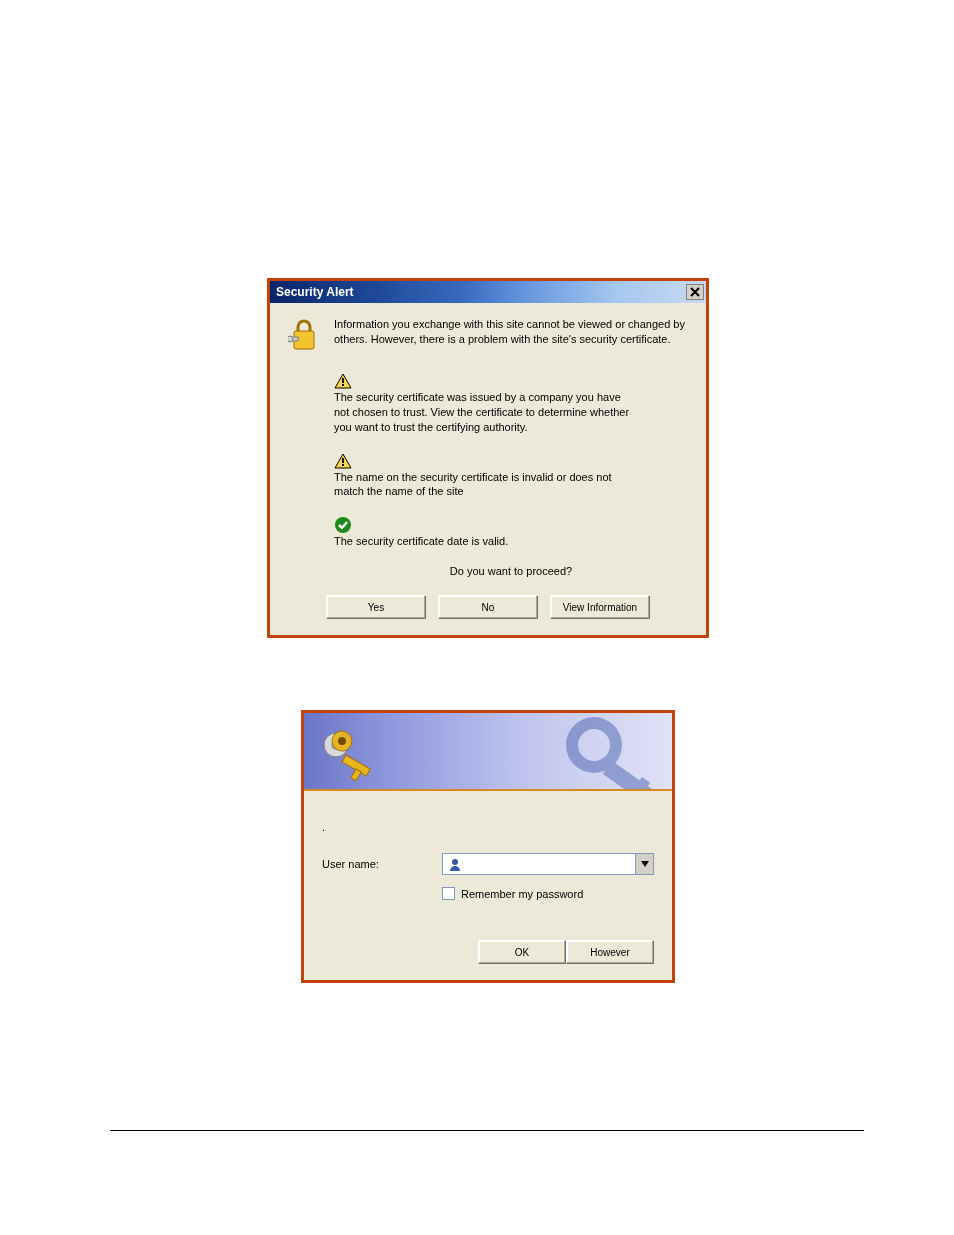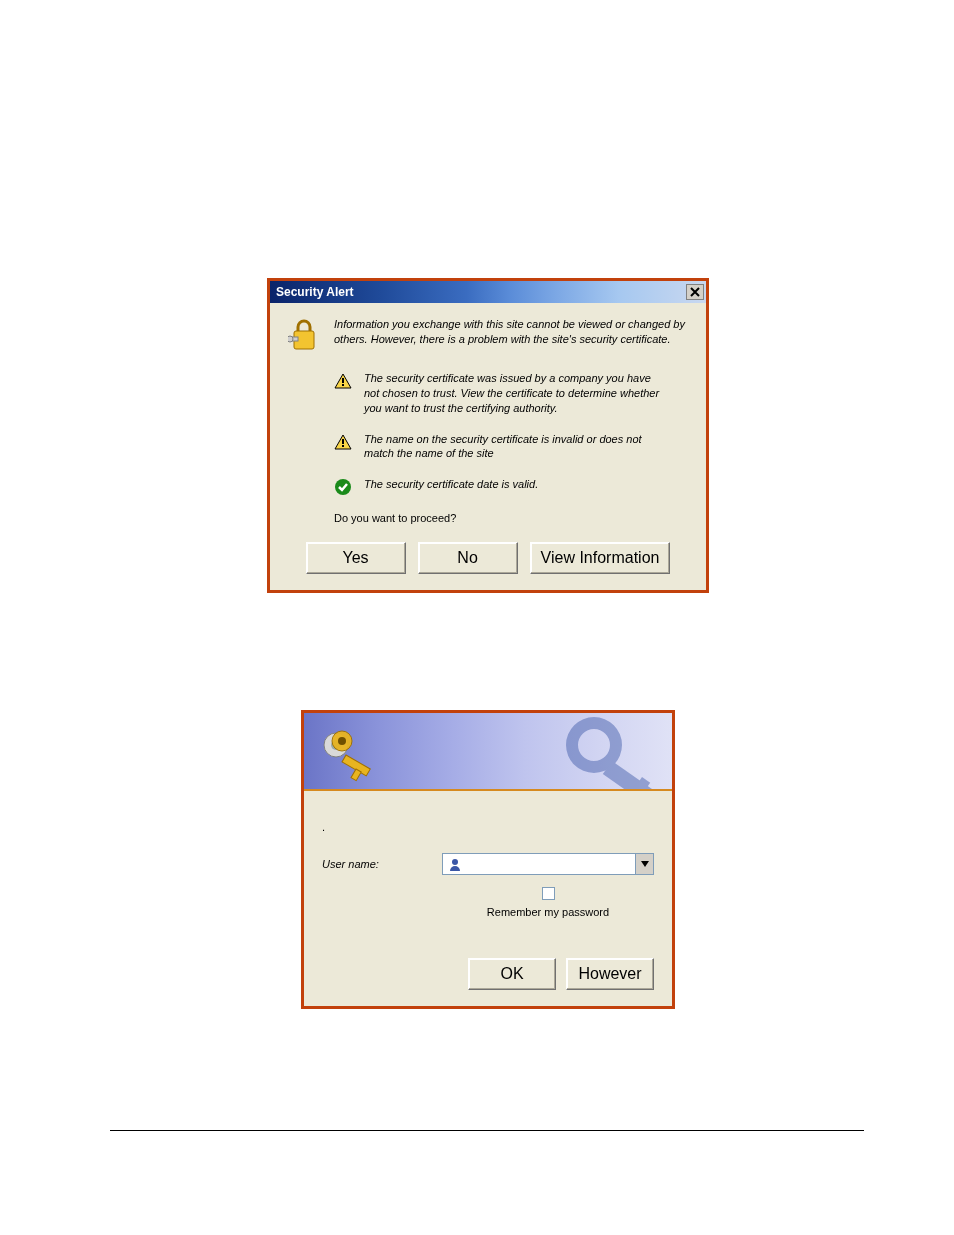--- a/index.html
+++ b/index.html
@@ -73,52 +73,53 @@
     width: 34px;
     height: 36px;
     flex: 0 0 34px;
     position: relative;
   }
   .sec-items {
     margin-left: 46px;
   }
   .sec-item {
     display: flex;
-    gap: 12px;
     margin-bottom: 16px;
     align-items: flex-start;
+    flex-direction: column;
   }
   .status-icon {
     width: 18px;
     height: 18px;
     flex: 0 0 18px;
     margin-top: 1px;
   }
   .proceed {
     margin-top: 2px;
     margin-bottom: 18px;
     margin-left: 46px;
+    text-align: center;
   }
   .btn-row {
     display: flex;
     gap: 12px;
     justify-content: center;
   }
   .win-btn {
     min-width: 100px;
-    height: 32px;
+    height: 24px;
     background: #ece9d8;
     border: 1px solid #404040;
     border-top-color: #fff;
     border-left-color: #fff;
     border-right-color: #707070;
     border-bottom-color: #707070;
     box-shadow: inset -1px -1px 0 #aca899, inset 1px 1px 0 #fff;
     font-family: Tahoma, Arial, sans-serif;
-    font-size: 16px;
+    font-size: 10px;
     padding: 0 10px;
     cursor: pointer;
   }
   
   #dlg-conn {
     left: 301px;
     top: 710px;
     width: 374px;
   }
   .conn-banner {
@@ -131,21 +132,20 @@
   .conn-body {
     padding: 30px 18px 16px 18px;
   }
   .form-row {
     display: flex;
     align-items: center;
     margin-bottom: 12px;
   }
   .form-label {
     width: 120px;
-    font-style: italic;
   }
   .combo, .textin {
     height: 22px;
     border: 1px solid #7f9db9;
     background: #fff;
     flex: 1;
     display: flex;
     align-items: center;
     position: relative;
   }
@@ -164,43 +164,41 @@
     width: 16px; height: 16px;
     display:flex; align-items:center; justify-content:center;
     margin-left: 2px;
   }
   .chk-row {
     display: flex;
     align-items: center;
     gap: 6px;
     margin-left: 120px;
     margin-top: 6px;
-    flex-direction: column;
   }
   .checkbox {
     width: 13px; height: 13px;
     border: 1px solid #7f9db9;
     background: #fff;
   }
   .conn-btns {
     display: flex;
-    gap: 10px;
     justify-content: flex-end;
     margin-top: 40px;
   }
   .conn-btns .win-btn { min-width: 88px; }
   .hr-sep {
     position: absolute;
     left: 110px;
     right: 90px;
     top: 1124px;
     border: 0;
     border-top: 1px solid #000;
   }
-  .intro-text, .item-text { line-height: 1.35; font-style: italic; }
+  .intro-text, .item-text { line-height: 1.35; }
   .item-text { max-width: 300px; }
 </style>
 </head>
 <body>
 
 <div id="dlg-sec" class="dialog">
   <div class="titlebar titlebar-grad-1">
     <span>Security Alert</span>
     <div class="titlebar-buttons">
       <div class="tb-btn">

